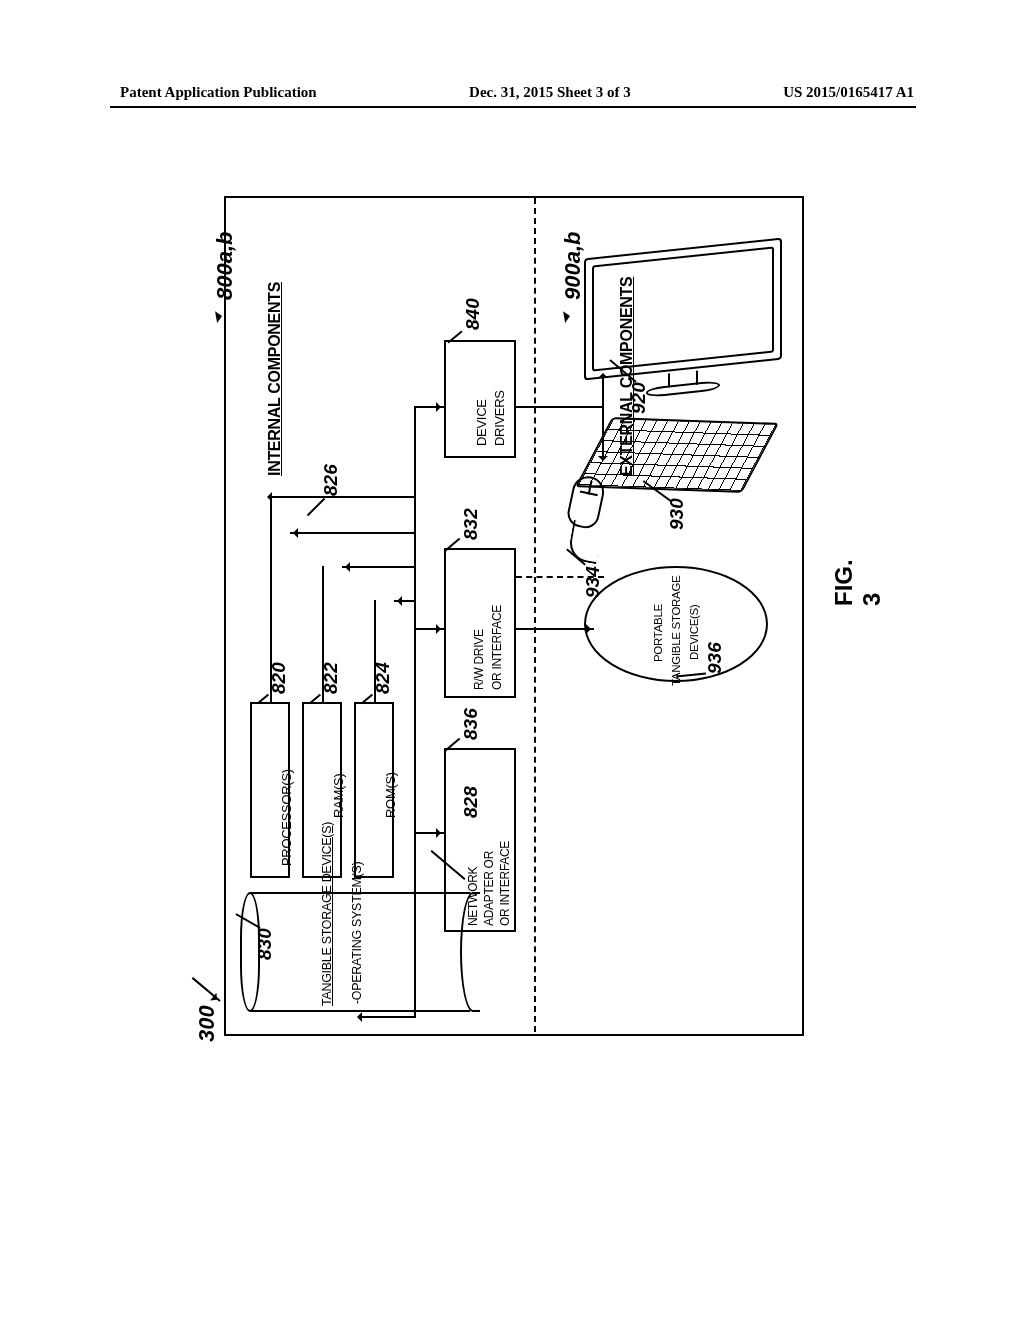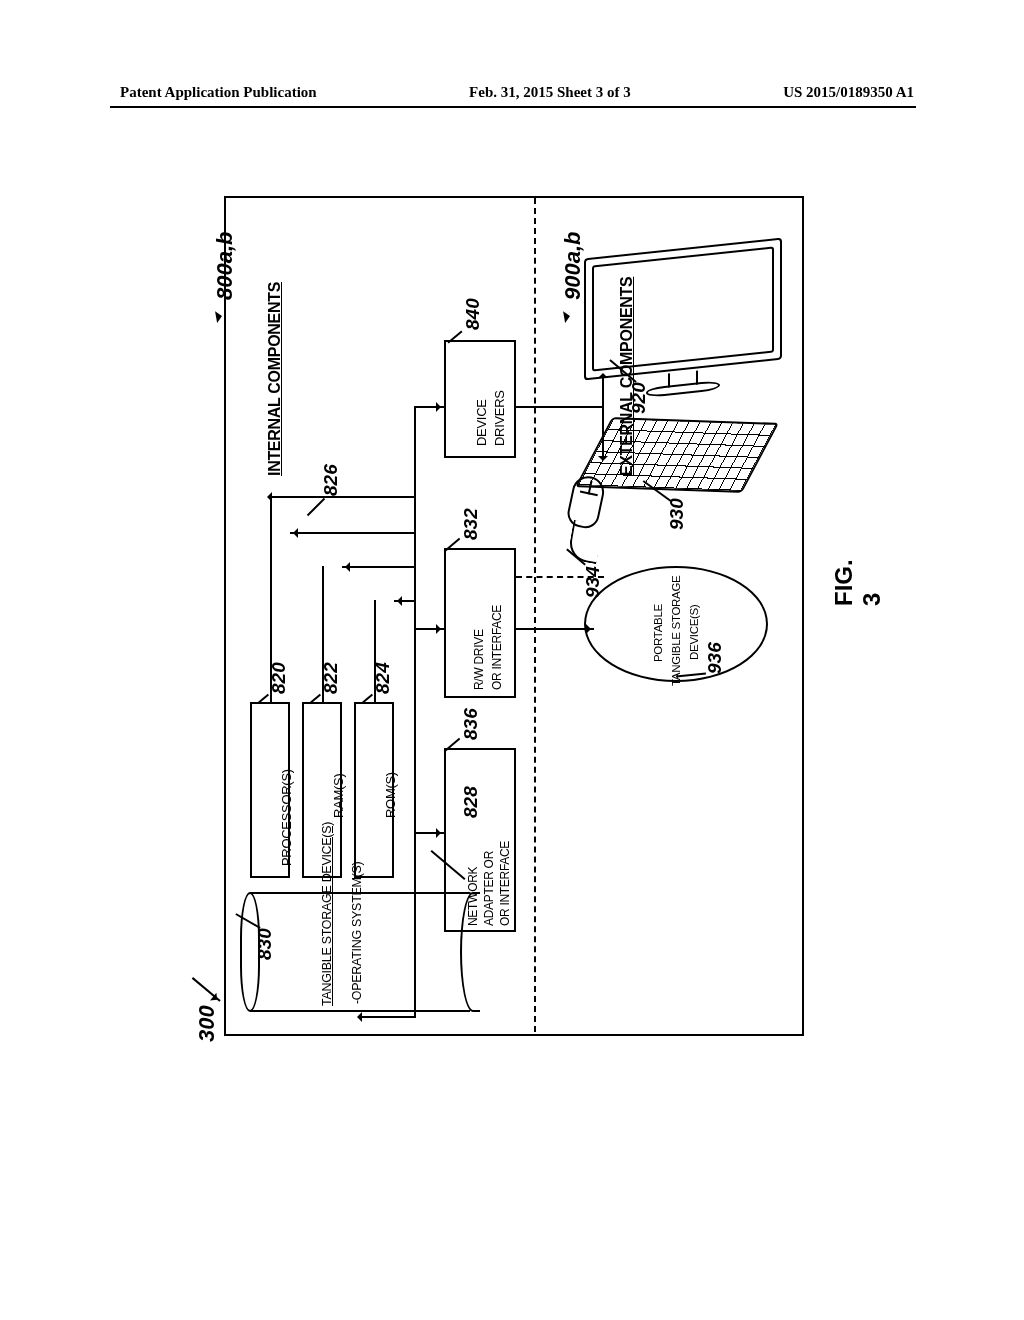--- a/index.html
+++ b/index.html
@@ -232,22 +232,22 @@
     font-size: 24px; font-weight: bold;
     transform: rotate(-90deg);
     transform-origin: left top;
   }
 </style>
 </head>
 <body>
 
 <div class="header">
   <span>Patent Application Publication</span>
-  <span>Feb. 31, 2015  Sheet 3 of 3</span>
-  <span>US 2015/0189350 A1</span>
+  <span>Dec. 31, 2015  Sheet 3 of 3</span>
+  <span>US 2015/0165417 A1</span>
 </div>
 <div class="header-rule"></div>
 
 <div class="figure-area">
 
   <div class="main-box"></div>
   <div class="vdash"></div>
 
   <span class="rot lbl300">300</span>
   <div class="arrow300"></div>

